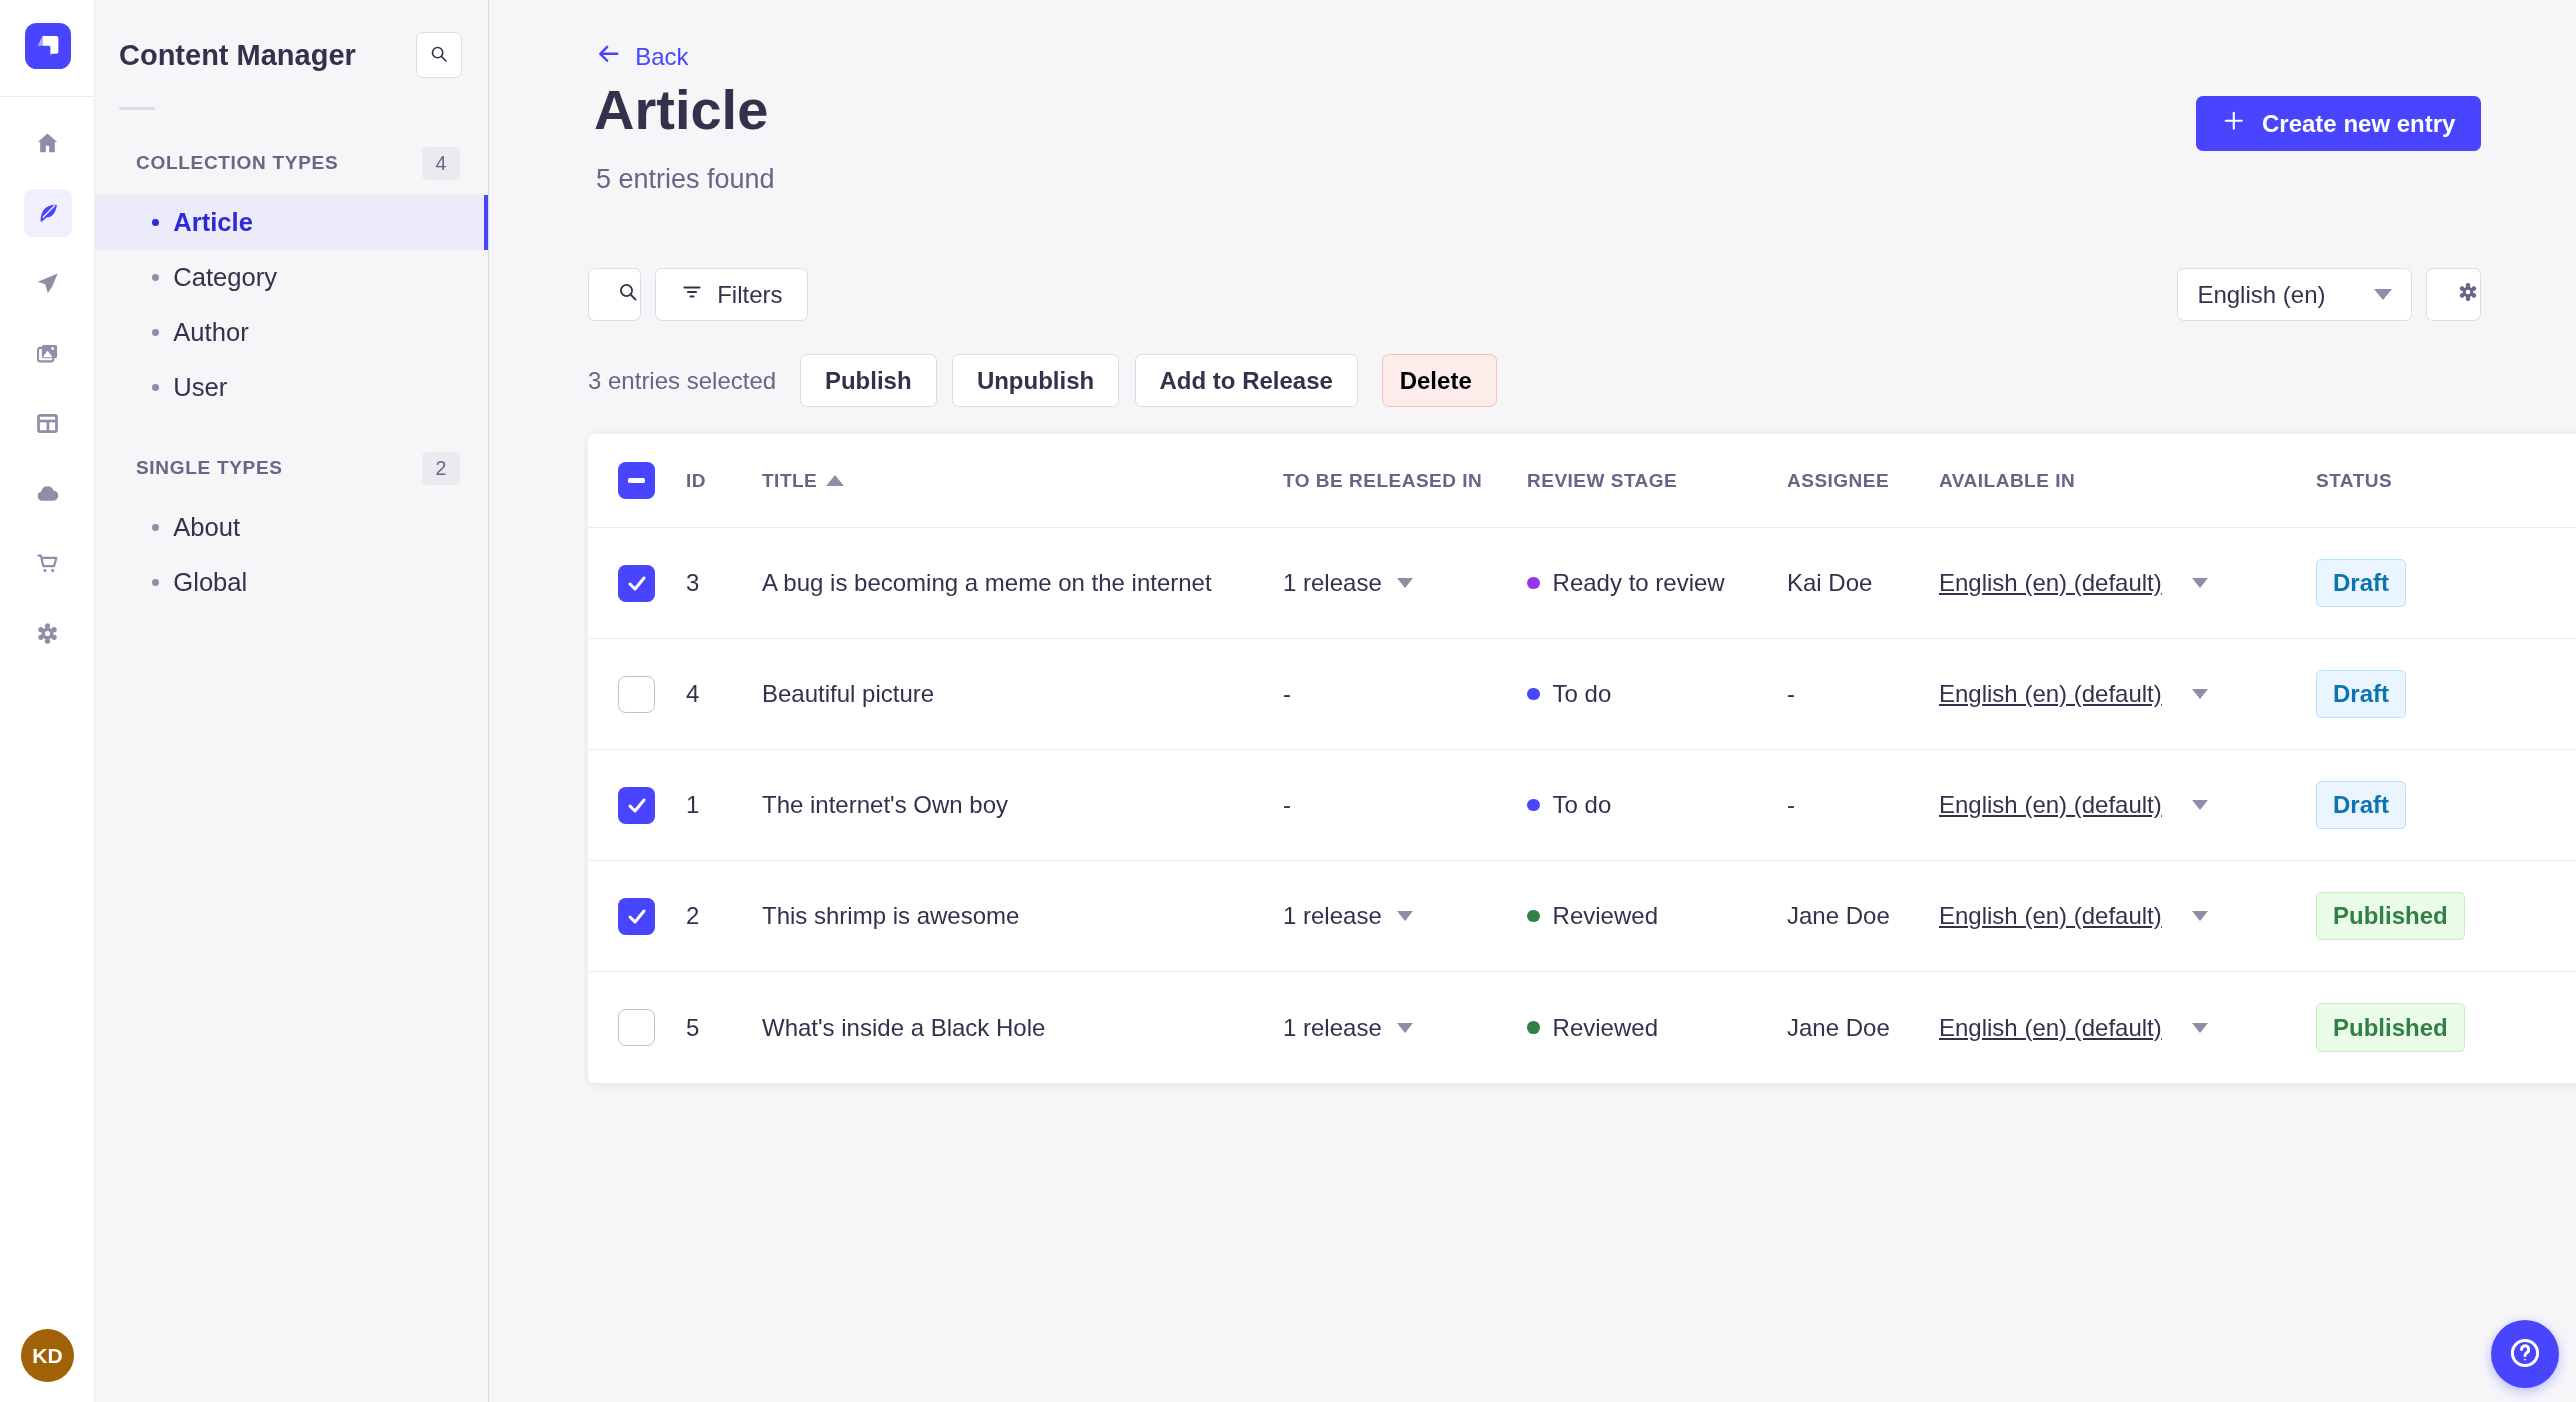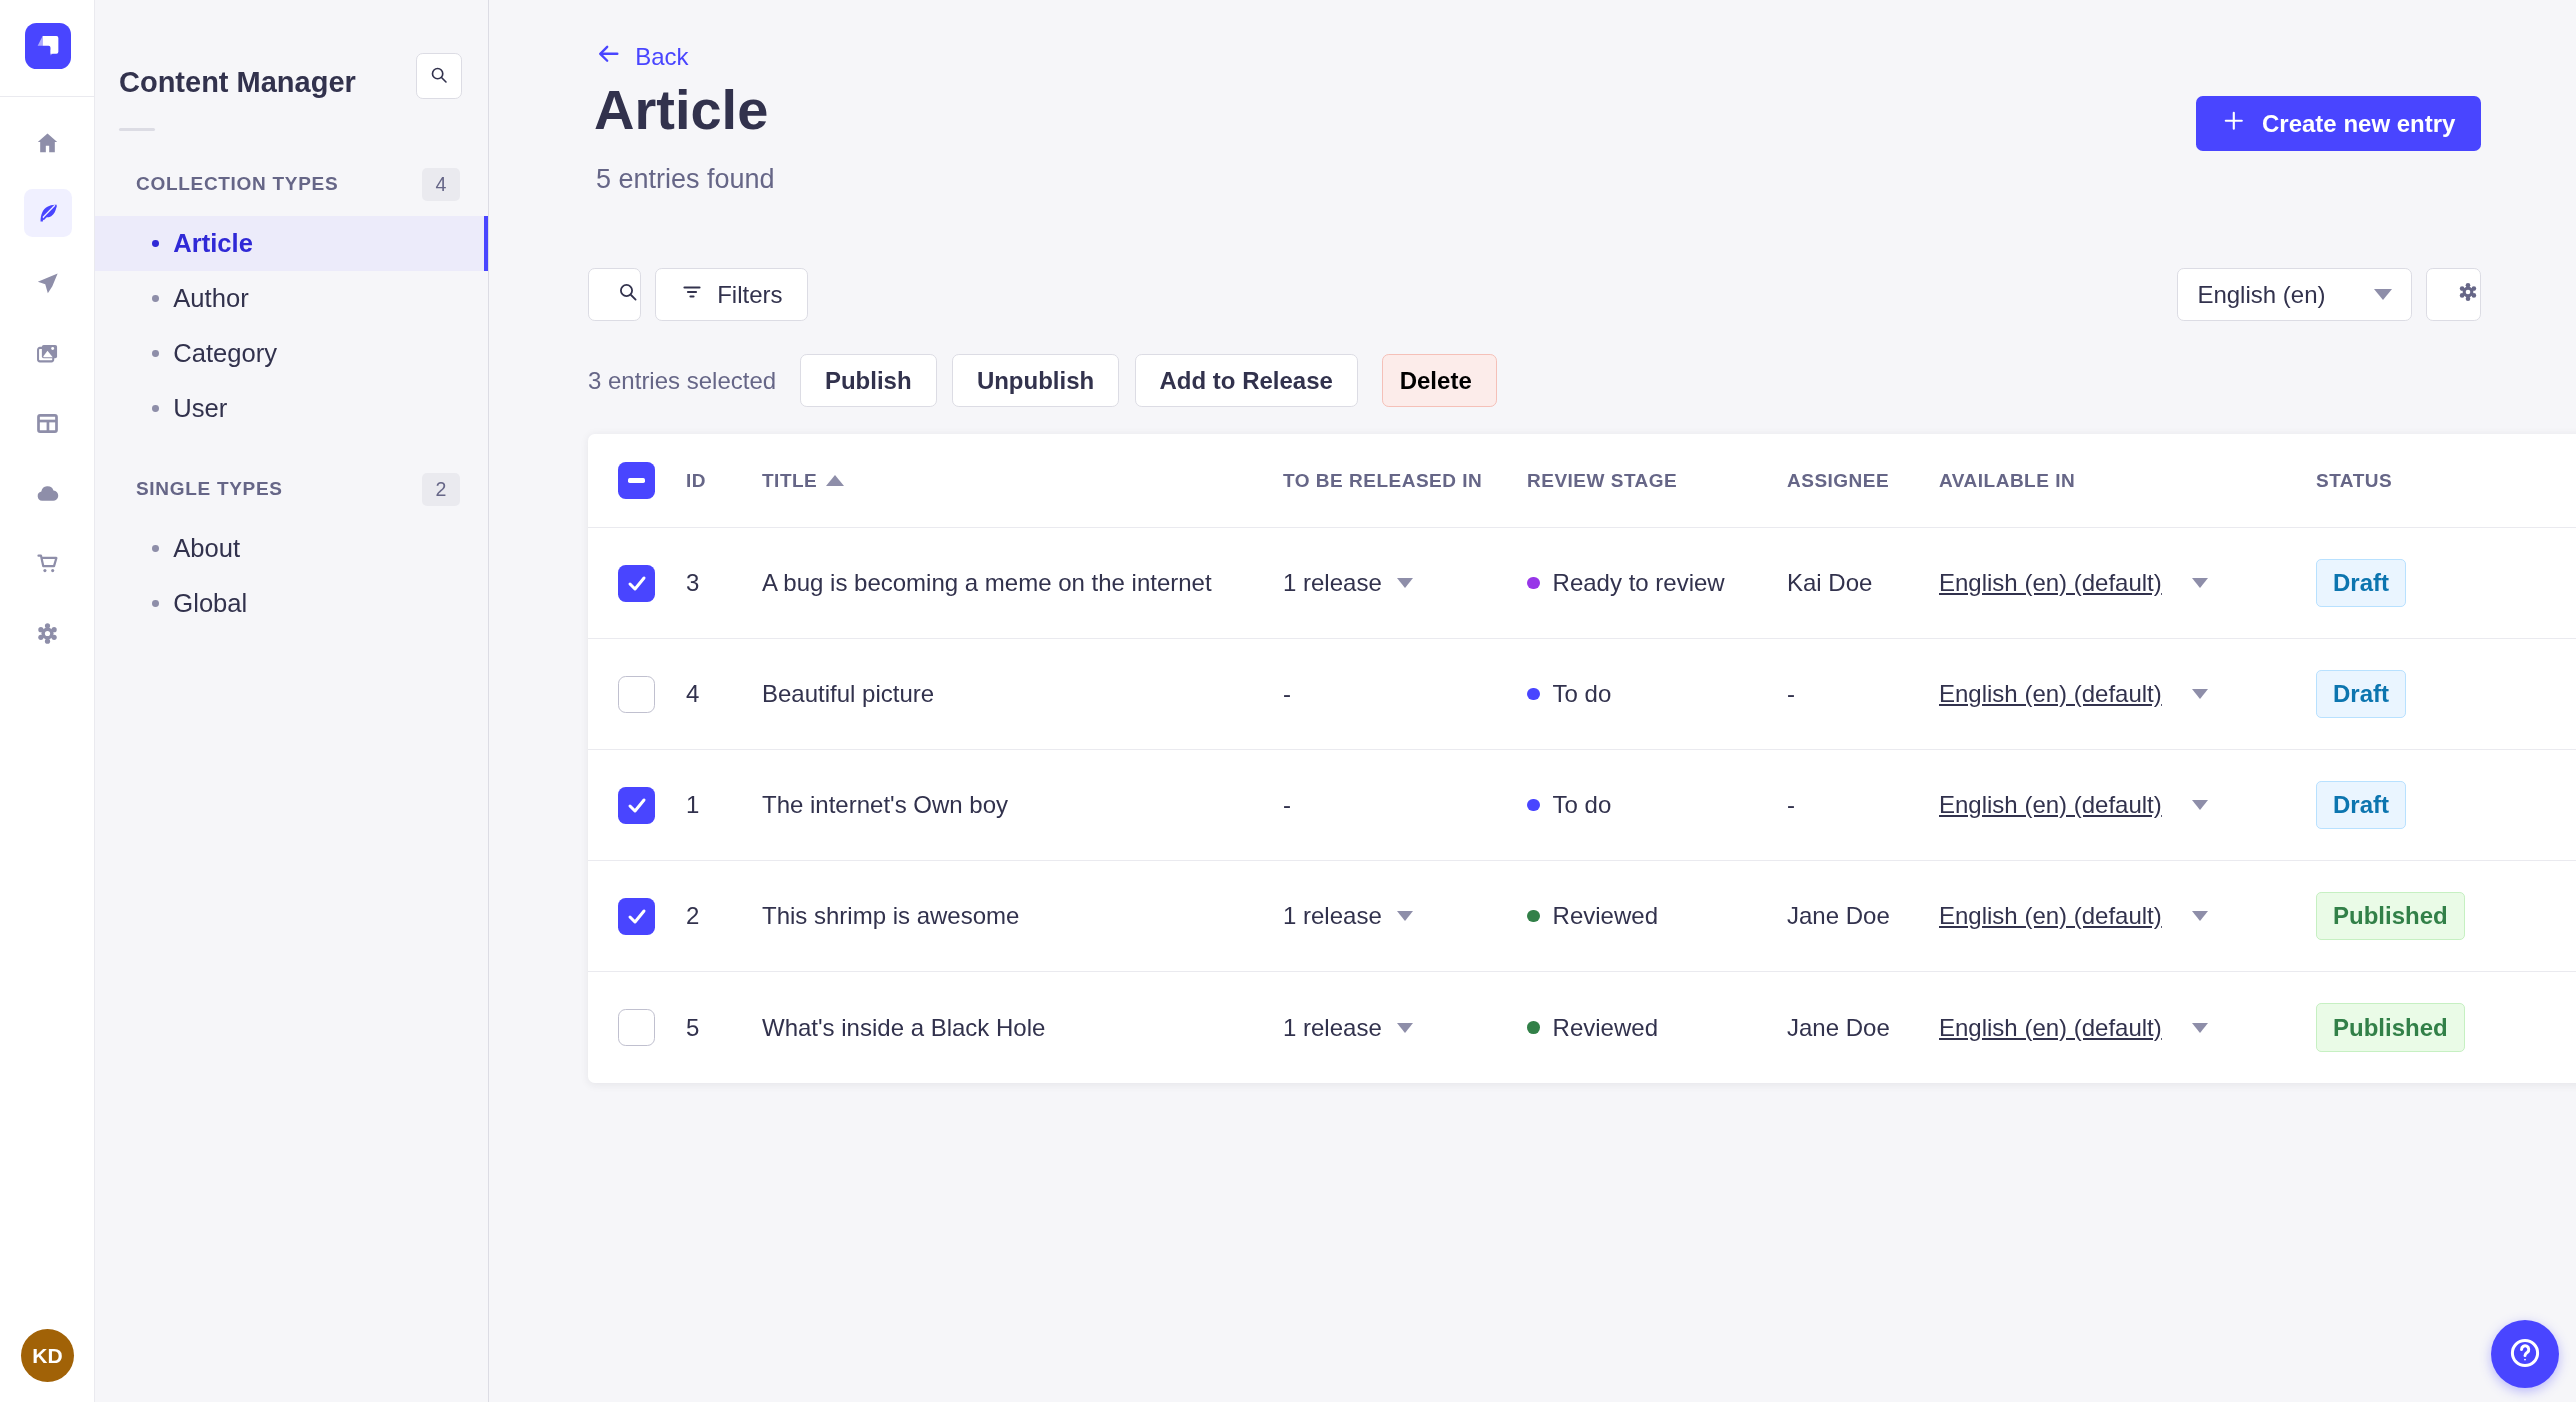--- a/index.html
+++ b/index.html
@@ -20,22 +20,22 @@
               align-items:center; justify-content:center; cursor:pointer; }
   .rail-btn svg { width:27px; height:27px; }
   .rail-btn.active { background:#f0f0ff; }
   .rail-avatar { position:absolute; left:21px; bottom:19.6px; width:53px; height:53px;
                  border-radius:50%; background:#a16207; color:#fff; font-size:21px;
                  font-weight:700; display:flex; align-items:center; justify-content:center; cursor:pointer; }
 
   
   .subnav { position:absolute; left:95px; top:0; width:394px; height:1402px;
             background:#f6f6f9; border-right:0.9px solid #dcdce4; z-index:4; }
-  .subnav-header { display:flex; align-items:flex-end; justify-content:space-between;
-                   padding:32px 25.6px 0 24px;margin-top:21px; }
+  .subnav-header { display:flex; align-items:center; justify-content:space-between;
+                   padding:32px 25.6px 0 24px; }
   .subnav-title { font-size:29px; font-weight:700; color:#32324d; }
   .subnav-search-btn { width:46px; height:46px; background:#fff; border:0.9px solid #dcdce4;
                        border-radius:6.8px; display:flex; align-items:center; justify-content:center; cursor:pointer; }
   .subnav-search-btn svg { width:22px; height:22px; }
   .subnav-divider { margin:29px 0 0 24px; width:36px; height:2.6px; background:#dcdce4; border-radius:1.7px; }
   .section-heading { display:flex; align-items:center; justify-content:space-between;
                      margin:37px 28px 0 41px; }
   .section-label { font-size:19px; font-weight:700; letter-spacing:0.7px; color:#666687; }
   .section-badge { background:#eaeaef; color:#666687; font-size:19.6px; min-width:38px; height:33px;
                    border-radius:5.1px; display:flex; align-items:center; justify-content:center; padding:0 8.5px; }
@@ -210,25 +210,25 @@
         <span class="section-label">COLLECTION TYPES</span>
         <span class="section-badge">4</span>
       </div>
       <div class="section-items">
         <div class="subnav-item active">
           <span class="bullet"></span>
           <span>Article</span>
         </div>
         <div class="subnav-item">
           <span class="bullet"></span>
-          <span>Author</span>
+          <span>Category</span>
         </div>
         <div class="subnav-item">
           <span class="bullet"></span>
-          <span>Category</span>
+          <span>Author</span>
         </div>
         <div class="subnav-item">
           <span class="bullet"></span>
           <span>User</span>
         </div>
       </div>
       <div class="section-heading">
         <span class="section-label">SINGLE TYPES</span>
         <span class="section-badge">2</span>
       </div>

